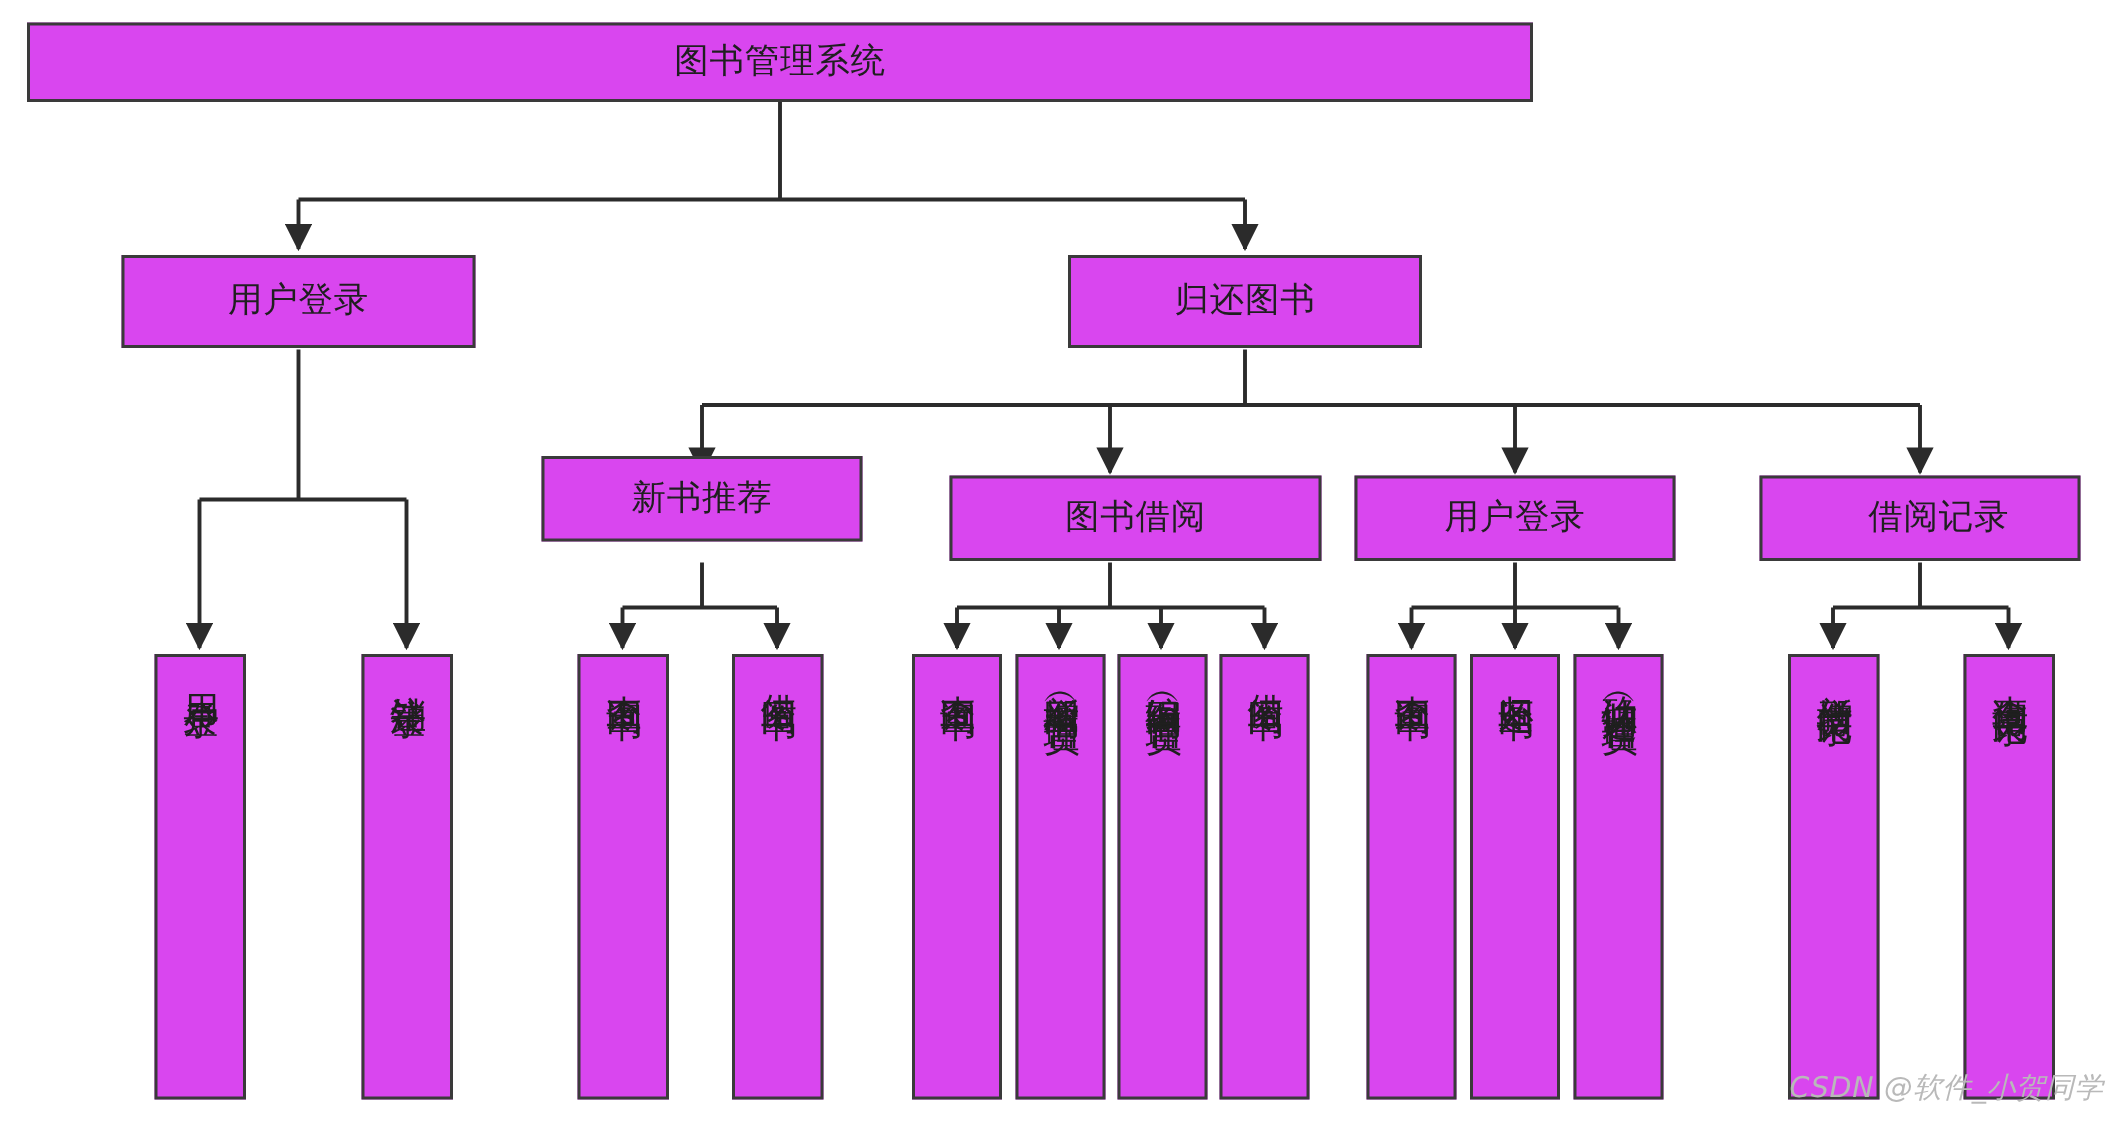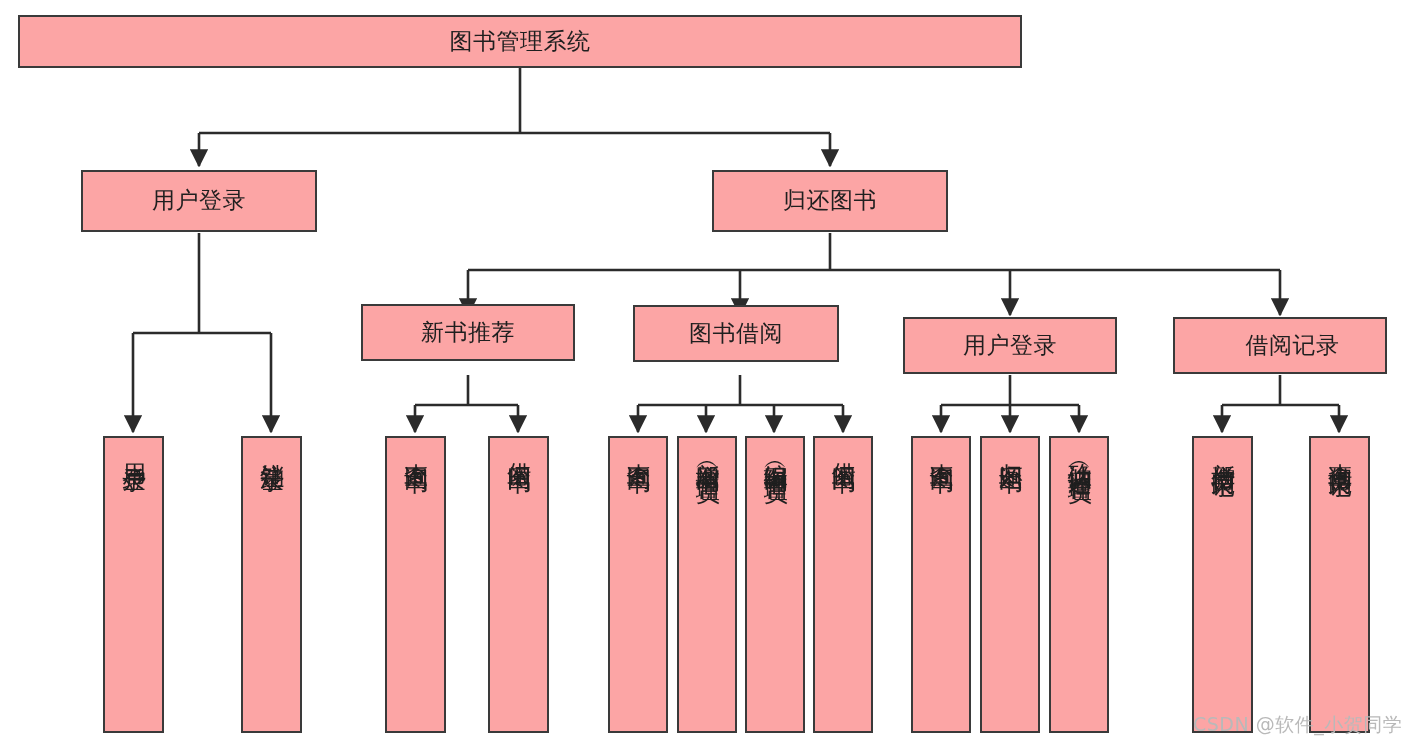--- a/index.html
+++ b/index.html
@@ -22,21 +22,21 @@
     left: 0;
     top: 0;
     width: 1405px;
     height: 747px;
     pointer-events: none;
   }
   .node {
     position: absolute;
     box-sizing: border-box;
     border: 2.5px solid #3a3a3a;
-    background: #fca5a5;
+    background: #d946ef;
     display: flex;
     align-items: center;
     justify-content: center;
     color: #1f1f1f;
   }
   .node.horizontal .node-label {
     writing-mode: horizontal-tb;
     font-size: 23px;
     line-height: 1.1;
     letter-spacing: 0.5px;
@@ -129,21 +129,21 @@
   <div class="node horizontal" style="left:81px; top:170px; width:236px; height:62px;">
     <span class="node-label">用户登录</span>
   </div>
   <div class="node horizontal" style="left:712px; top:170px; width:236px; height:62px;">
     <span class="node-label">归还图书</span>
   </div>
 
   <div class="node horizontal" style="left:361px; top:304px; width:214px; height:57px;">
     <span class="node-label">新书推荐</span>
   </div>
-  <div class="node horizontal" style="left:633px; top:305px; width:206px; height:57px;">
+  <div class="node horizontal" style="left:633px; top:317px; width:248px; height:57px;">
     <span class="node-label">图书借阅</span>
   </div>
   <div class="node horizontal" style="left:903px; top:317px; width:214px; height:57px;">
     <span class="node-label">用户登录</span>
   </div>
   <div class="node horizontal" style="left:1173px; top:317px; width:214px; height:57px;padding-left:25px;">
     <span class="node-label">借阅记录</span>
   </div>
 
   <div class="node vertical" style="left:103px; top:436px; width:61px; height:297px;">
@@ -183,15 +183,15 @@
     <span class="node-label">确认归还（管理员）</span>
   </div>
 
   <div class="node vertical" style="left:1192px; top:436px; width:61px; height:297px;">
     <span class="node-label">新增借阅记录</span>
   </div>
   <div class="node vertical" style="left:1309px; top:436px; width:61px; height:297px;">
     <span class="node-label">查询借阅记录</span>
   </div>
 
-  <div class="watermark" style="left:1193px; top:712px;">CSDN @软件_小贺同学</div>
+  <div class="watermark" style="left:1193px; top:712px;font-style:italic;">CSDN @软件_小贺同学</div>
 
 </div>
 
 </body></html>

